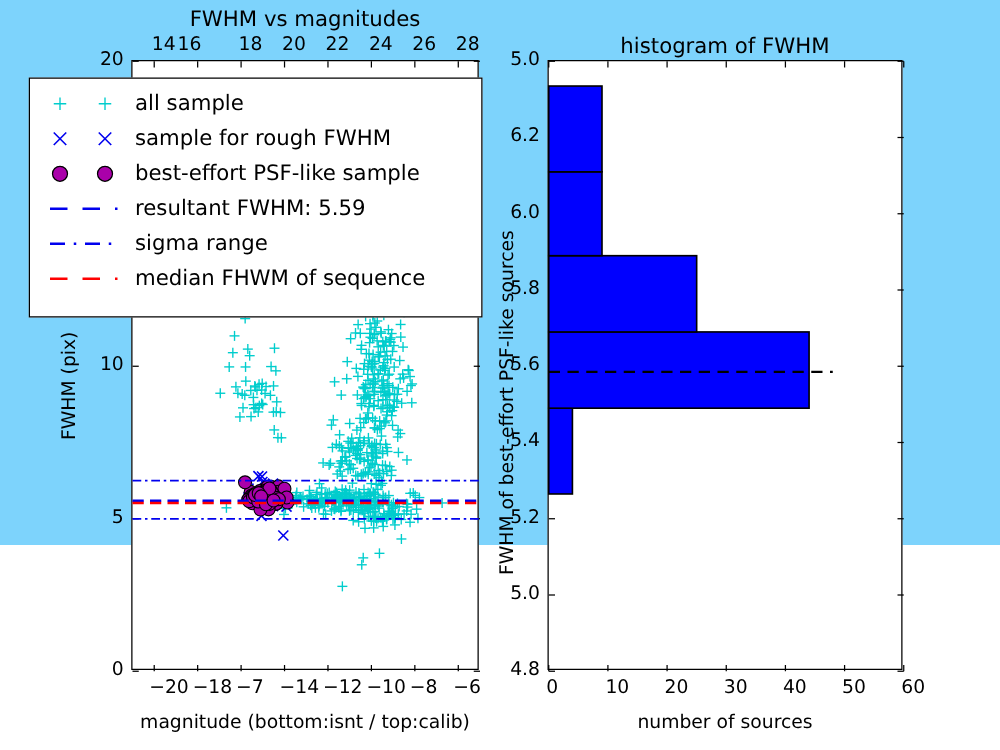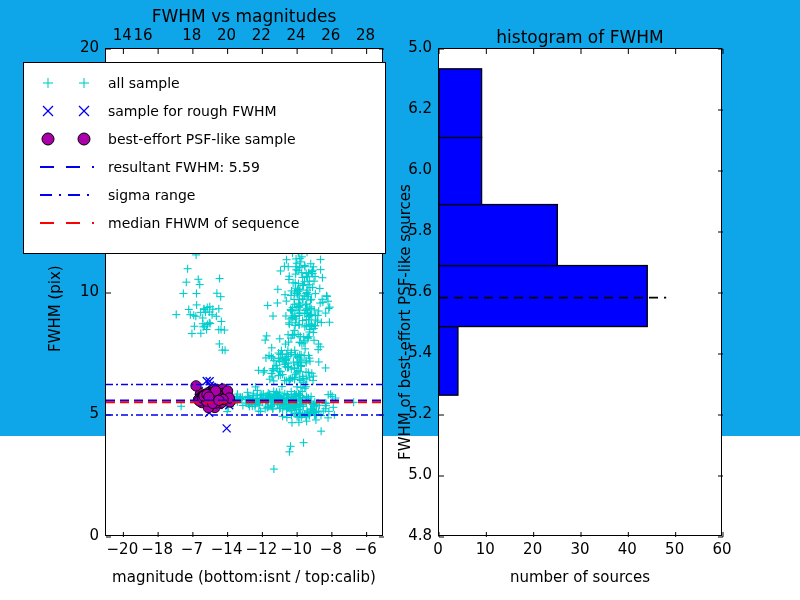--- a/index.html
+++ b/index.html
@@ -1,34 +1,34 @@
 <!DOCTYPE html>
 <html><head>
 <meta charset="utf-8">
 <style>
   html,body{margin:0;padding:0;background:#ffffff;}
   body{width:800px;height:600px;overflow:hidden;
        font-family:"DejaVu Sans","Liberation Sans",sans-serif;color:#000;}
-  #fig{position:relative;width:800px;height:436px;background:#0ea5e9;}
+  #fig{position:relative;width:800px;height:436px;background:#7dd3fc;}
 
   .axes{position:absolute;box-sizing:border-box;border:1px solid #000;background:#fff;}
   .plotsvg{position:absolute;left:0;top:0;overflow:visible;}
 
   .title{position:absolute;text-align:center;font-size:17px;color:#000;white-space:nowrap;}
   .tick{position:absolute;font-size:15px;color:#000;white-space:nowrap;}
-  .tick.xt{text-align:center;}
+  .tick.xt{margin-left:19px;}
   .tick.yt{text-align:right;}
   .axlabel{position:absolute;font-size:15px;color:#000;white-space:nowrap;text-align:center;}
   .axlabel.vert{transform-origin:0 0;}
 
   .legendbox{position:absolute;box-sizing:border-box;border:1px solid #000;
              background:#fff;z-index:40;padding:6px 8px 6px 8px;}
   .legrow{display:flex;align-items:center;height:28px;}
   .legsym{width:74px;height:28px;flex:0 0 74px;position:relative;}
-  .legtext{font-size:14px;color:#000;white-space:nowrap;padding-left:2px;}
+  .legtext{font-size:17px;color:#000;white-space:nowrap;padding-left:2px;}
 </style>
 </head>
 <body>
 
 <div id="fig">
 
   <div class="title" style="left:105px;top:6px;width:278px;">FWHM vs magnitudes</div>
 
   <div id="leftTicksTop">
       <div class="tick xt" style="left: 102.375px; top: 26px; width: 40px;">14</div>

